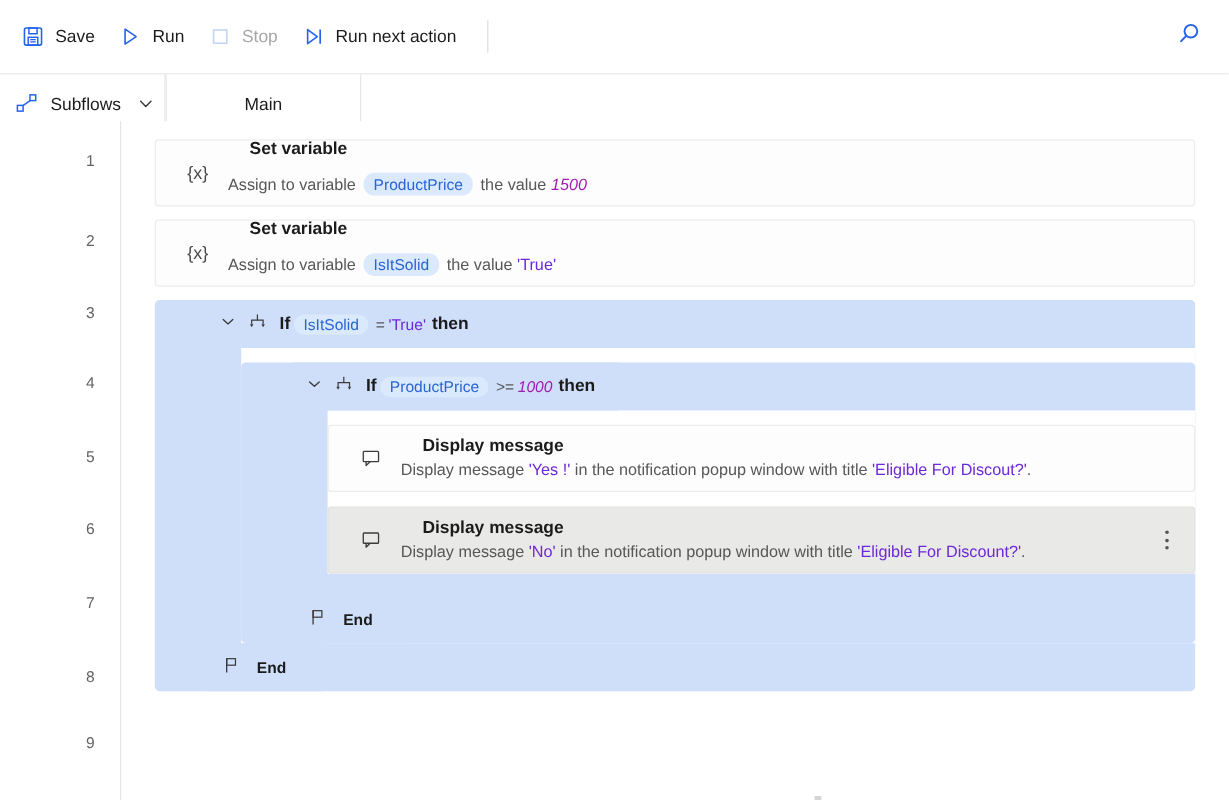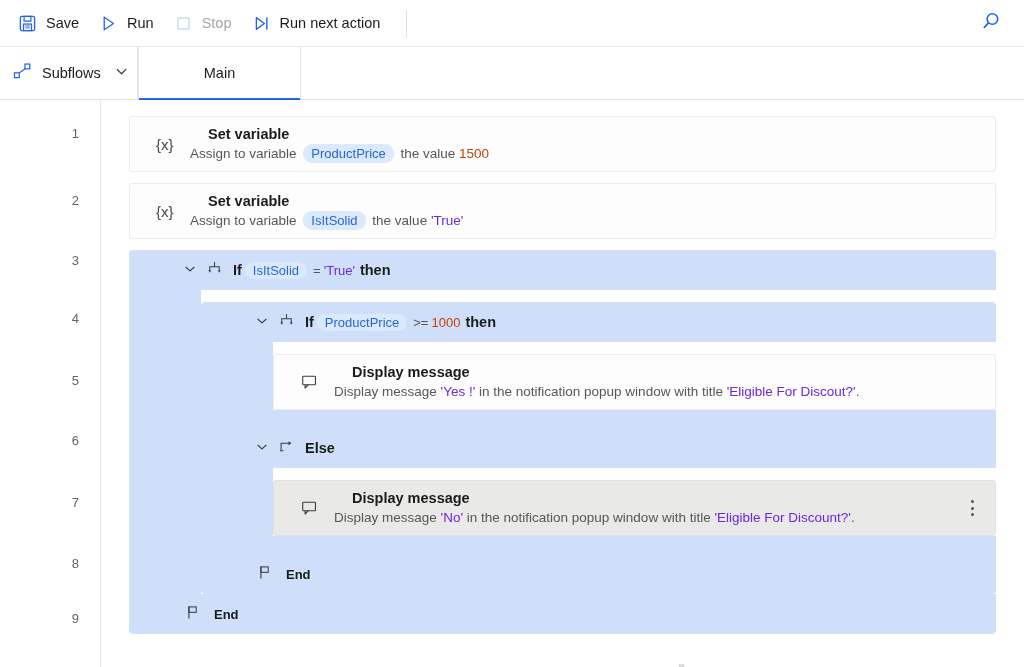--- a/index.html
+++ b/index.html
@@ -6,21 +6,21 @@
   html, body {
     width: 1024px; height: 667px;
     background: #ffffff;
     font-family: "Liberation Sans", sans-serif;
     overflow: hidden;
   }
   body { position: relative; }
 
   
   .toolbar {
-    height: 47px;
+    height: 62px;
     display: flex;
     align-items: center;
     border-bottom: 1px solid #e8e8e8;
     background: #ffffff;
     padding-left: 10px;
     position: relative;
   }
   .tb-btn {
     display: flex;
     align-items: center;
@@ -133,24 +133,24 @@
     gap: 3.5px; cursor: pointer;
   }
   .kebab i { width: 3px; height: 3px; background: #555; border-radius: 50%; display: block; }
 
   .varpill {
     display: inline-block;
     background: #dbe9fd;
     color: #2a65d6;
     border-radius: 9px;
     padding: 1px 8px;
-    margin: 0 3px;
+    margin: 10px 3px;
     font-size: 13px;
   }
-  .num  { color: #c2410c; }
+  .num  { color: #a21caf; font-style: italic; }
   .strq { color: #6d28d9; }
 
   
   .block {
     background: #cfdffa;
     border-radius: 4px;
     margin-bottom: 0;
     position: relative;
     padding-left: 40px;
   }
@@ -385,37 +385,20 @@
                   <span>Display message</span>
                   <span class="strq">'Yes !'</span>
                   <span>in the notification popup window with title</span>
                   <span class="strq">'Eligible For Discout?'</span><span>.</span>
                 </div>
               </span>
             </div>
           </div>
 
           
-          <div style="padding-top:18px">
-            <div class="block-hdr">
-              <span class="chev-s">
-                <svg viewBox="0 0 16 16" width="14" height="14">
-                  <path d="M3.4 6 L8 10.2 L12.6 6" fill="none" stroke="#3b3b3b" stroke-width="1.3" stroke-linecap="round" stroke-linejoin="round"></path>
-                </svg>
-              </span>
-              <span class="blk-ico">
-                <svg viewBox="0 0 20 20" width="17" height="17">
-                  <path d="M3.6 14.6 L3.6 6.2 L14 6.2" fill="none" stroke="#3b3b3b" stroke-width="1.2" stroke-linejoin="round"></path>
-                  <path d="M12.4 3.9 L15.9 6.2 L12.4 8.5 Z" fill="#3b3b3b"></path>
-                  <line x1="2.2" y1="15" x2="6.4" y2="15" stroke="#3b3b3b" stroke-width="1.2"></line>
-                </svg>
-              </span>
-              <span class="kw">Else</span>
-            </div>
-          </div>
 
           <div class="block-body">
 
             <div class="row selected" style="margin-bottom:0">
               <span class="row-ico">
                 <svg viewBox="0 0 22 22" width="20" height="20">
                   <rect x="3" y="4.6" width="14" height="9.4" rx="0.8" fill="none" stroke="#3b3b3b" stroke-width="1.2"></rect>
                   <path d="M5.6 14 L5.6 17.6 L9.2 14" fill="none" stroke="#3b3b3b" stroke-width="1.2" stroke-linejoin="round"></path>
                 </svg>
               </span>

